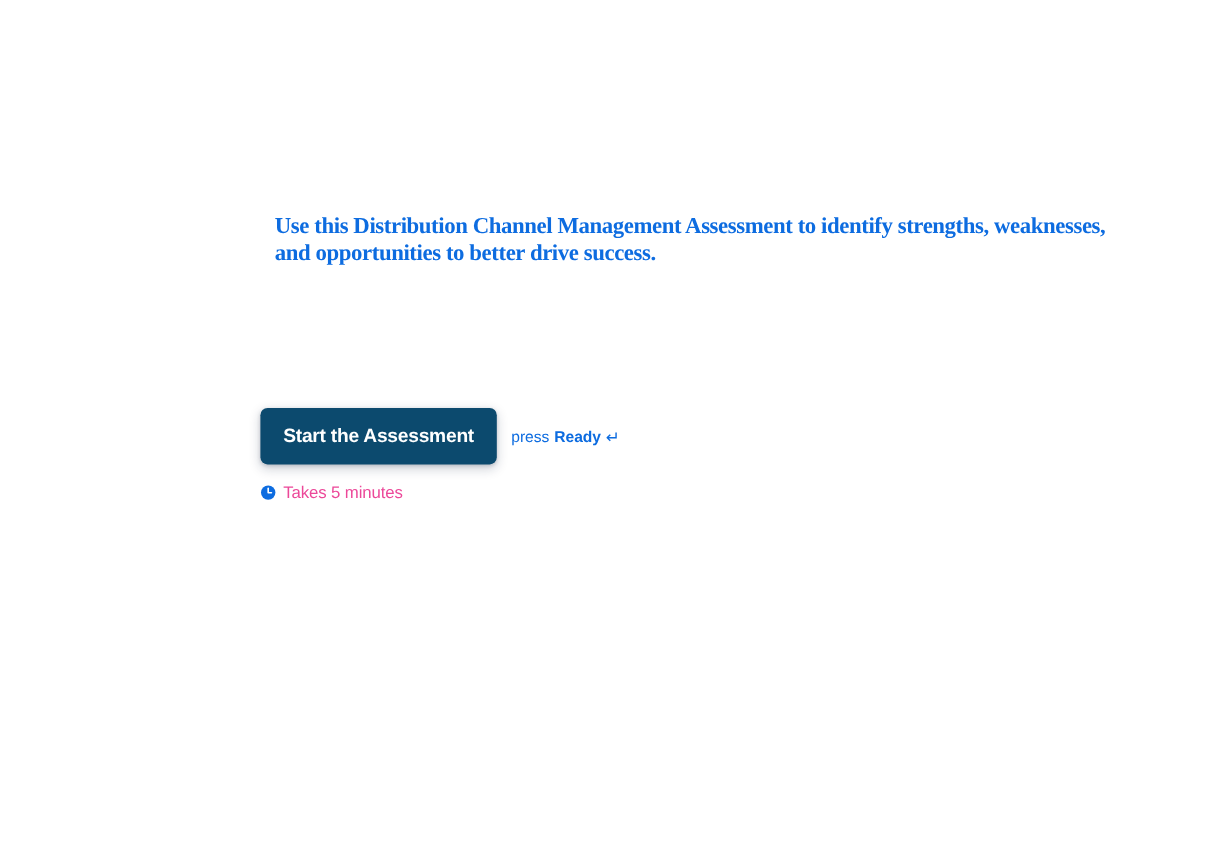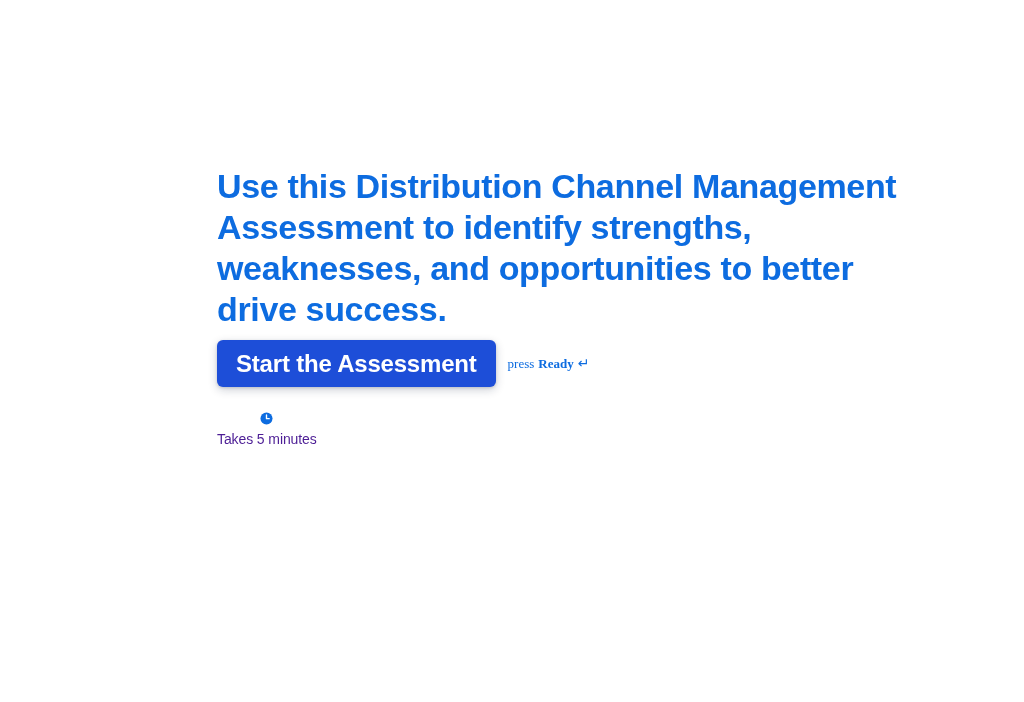--- a/index.html
+++ b/index.html
@@ -29,24 +29,24 @@
     font-family: "Liberation Sans", sans-serif;
     font-size: 26.5px;
     font-weight: bold;
     line-height: 1.32;
     letter-spacing: -0.3px;
     color: #0d6ce0;
     white-space: nowrap;
   }
 
   .lede {
-    margin: 0;
+    margin: 12px;
     padding-top: 38px;
-    font-family: Liberation Sans, sans-serif;
-    font-size: 34px;
+    font-family: Liberation Serif, serif;
+    font-size: 19px;
     font-weight: bold;
     line-height: 1.21;
     letter-spacing: -0.35px;
     color: #0d6ce0;
     width: 700px;
   }
 
   .cta-row {
     position: absolute;
     left: 0;
@@ -58,62 +58,61 @@
   .start-button {
     display: inline-flex;
     align-items: center;
     justify-content: center;
     box-sizing: border-box;
     height: 47px;
     padding: 0 19px;
     margin: 0;
     border: 0;
     border-radius: 6px;
-    background: #1d4ed8;
+    background: #0c4a6e;
     color: #ffffff;
     font-family: "Liberation Sans", sans-serif;
-    font-size: 24px;
+    font-size: 16px;
     font-weight: bold;
     letter-spacing: -0.2px;
     cursor: pointer;
     box-shadow: 0 3px 10px rgba(16, 32, 58, 0.20),
                 0 1px 3px rgba(16, 32, 58, 0.16);
   }
 
   .enter-hint {
     display: flex;
     align-items: center;
     gap: 4px;
     margin-left: 12px;
-    font-family: Liberation Serif, serif;
+    font-family: Liberation Sans, sans-serif;
     font-size: 13px;
     color: #0d6ce0;
     white-space: nowrap;
   }
   .enter-hint .press-label { font-weight: normal; }
   .enter-hint .enter-key { font-weight: bold; }
   .enter-hint .return-arrow {
     font-size: 14px;
     line-height: 1;
     color: #0d6ce0;
   }
 
   .duration-row {
     position: absolute;
     left: 217px;
-    top: 412px;
+    top: 402px;
     display: flex;
     align-items: center;
     gap: 6px;
     font-family: "Liberation Sans", sans-serif;
     font-size: 14px;
     font-weight: normal;
-    color: #4c1d95;
+    color: #ec4899;
     letter-spacing: -0.1px;
-    flex-direction: column;
   }
   .clock-icon {
     display: inline-flex;
     width: 13px;
     height: 13px;
     flex: 0 0 auto;
   }
 </style>
 </head>
 <body>

